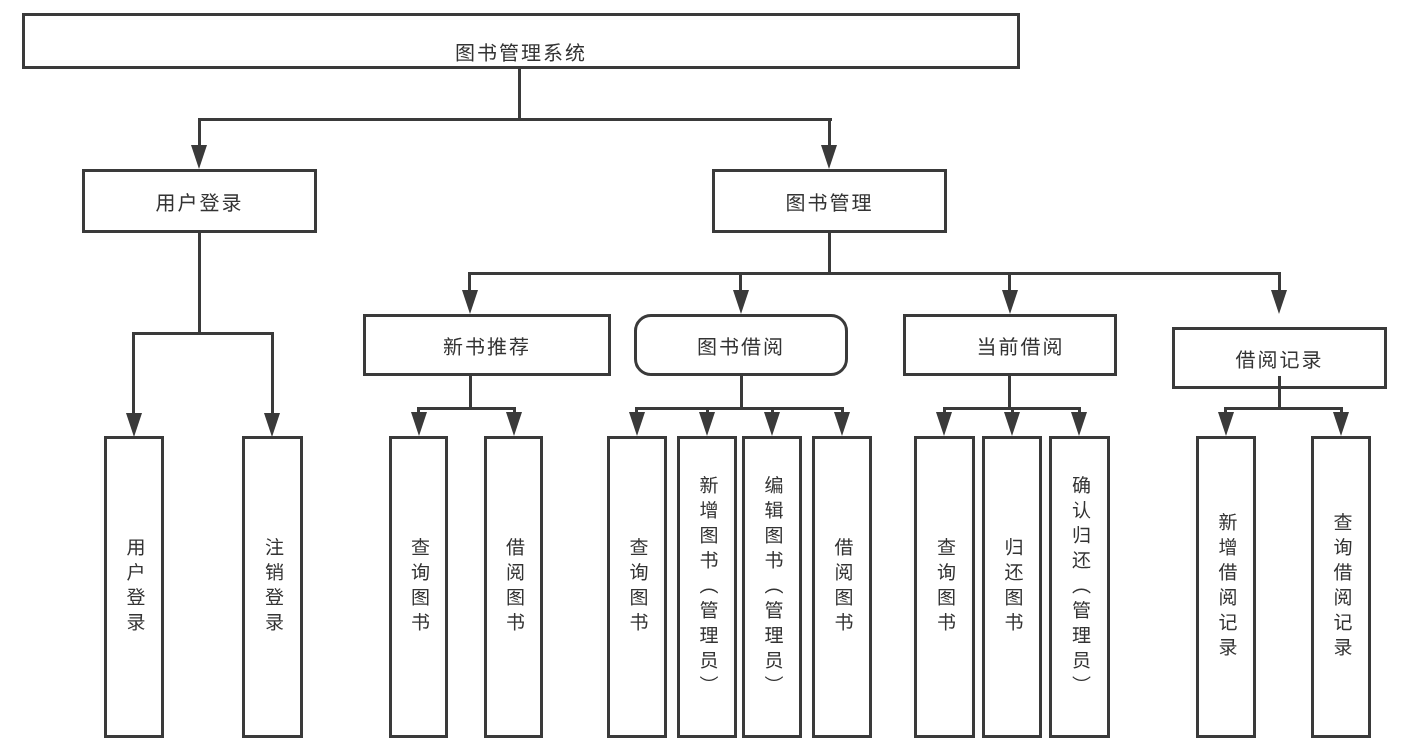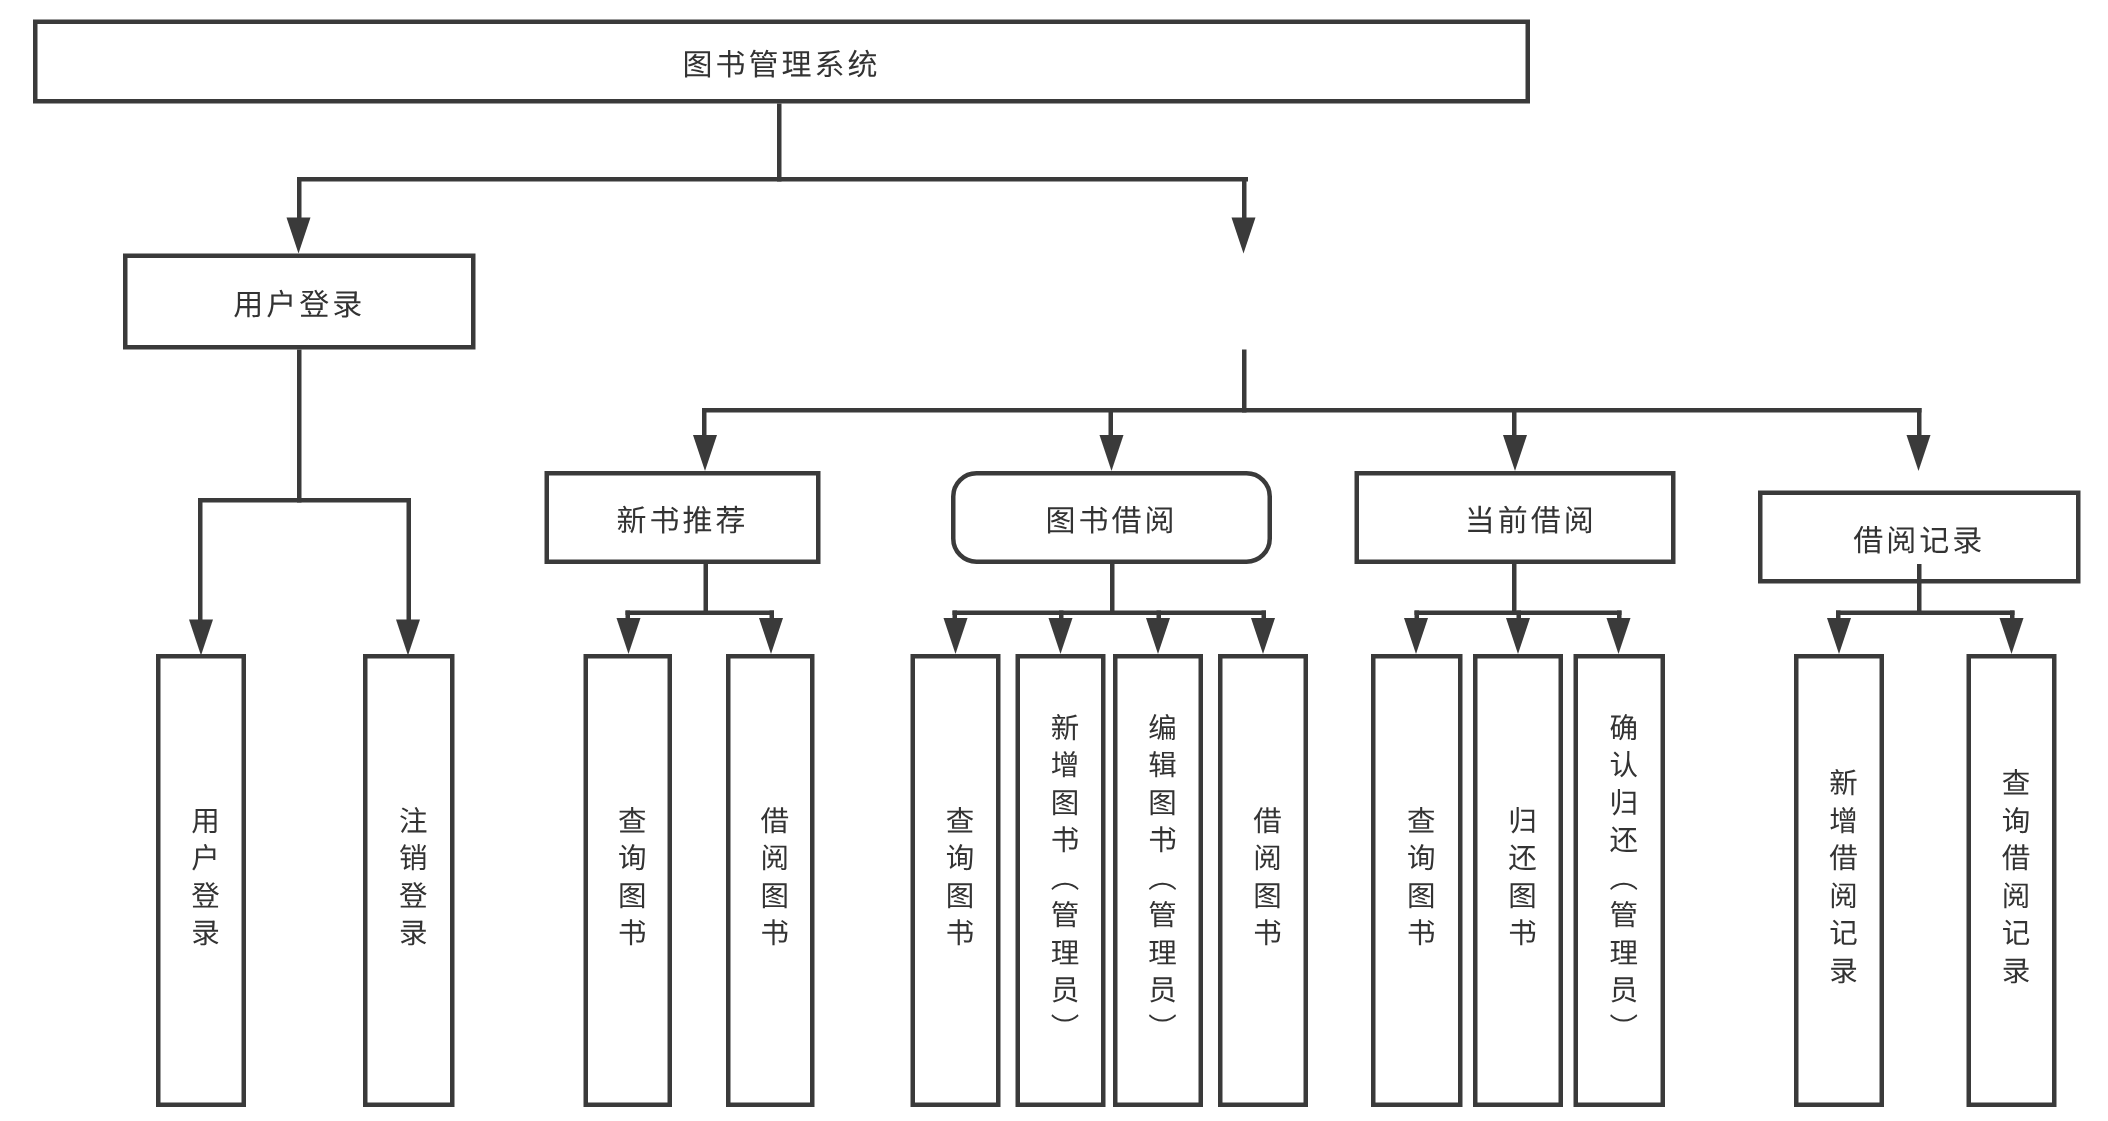--- a/index.html
+++ b/index.html
@@ -63,54 +63,57 @@
     text-align: right;
     white-space: nowrap;
     z-index: 5;
   }
 </style>
 </head>
 <body>
 
 <div class="canvas">
 
-  <div class="node hnode" style="left:22px; top:13px; width:998px; height:56px;">
+  <div class="node hnode" style="left:22px; top:13px; width:998px; height:56px;align-items:flex-end;">
     <span>图书管理系统</span>
   </div>
 
   <div class="vline" style="left:518px; top:69px; height:52px;"></div>
   <div class="hline" style="left:198px; top:118px; width:634px;"></div>
   <div class="vline" style="left:198px; top:118px; height:30px;"></div>
   <div class="arrow" style="left:191px; top:145px;"></div>
   <div class="vline" style="left:828px; top:118px; height:30px;"></div>
   <div class="arrow" style="left:821px; top:145px;"></div>
 
   <div class="node hnode" style="left:82px; top:169px; width:235px; height:64px;">
     <span>用户登录</span>
+  </div>
+  <div class="node hnode" style="left:712px; top:169px; width:235px; height:64px;">
+    <span>图书管理</span>
   </div>
 
   <div class="vline" style="left:198px; top:233px; height:102px;"></div>
   <div class="hline" style="left:132px; top:332px; width:142px;"></div>
   <div class="vline" style="left:132px; top:332px; height:84px;"></div>
   <div class="arrow" style="left:126px; top:413px;"></div>
   <div class="vline" style="left:271px; top:332px; height:84px;"></div>
   <div class="arrow" style="left:264px; top:413px;"></div>
 
   <div class="vline" style="left:828px; top:233px; height:42px;"></div>
   <div class="hline" style="left:468px; top:272px; width:813px;"></div>
   <div class="vline" style="left:468px; top:272px; height:20px;"></div>
   <div class="arrow" style="left:462px; top:290px;"></div>
   <div class="vline" style="left:739px; top:272px; height:20px;"></div>
   <div class="arrow" style="left:733px; top:290px;"></div>
   <div class="vline" style="left:1008px; top:272px; height:20px;"></div>
   <div class="arrow" style="left:1002px; top:290px;"></div>
   <div class="vline" style="left:1278px; top:272px; height:20px;"></div>
   <div class="arrow" style="left:1271px; top:290px;"></div>
 
-  <div class="node hnode" style="left:363px; top:314px; width:184px; height:62px;">
+  <div class="node hnode" style="left:363px; top:314px; width:248px; height:62px;">
     <span>新书推荐</span>
   </div>
   <div class="node hnode" style="left:634px; top:314px; width:214px; height:62px;border-radius:17px;">
     <span>图书借阅</span>
   </div>
   <div class="node hnode" style="left:903px; top:314px; width:214px; height:62px;padding-left:21px;">
     <span>当前借阅</span>
   </div>
   <div class="node hnode" style="left:1172px; top:327px; width:215px; height:62px;">
     <span>借阅记录</span>

